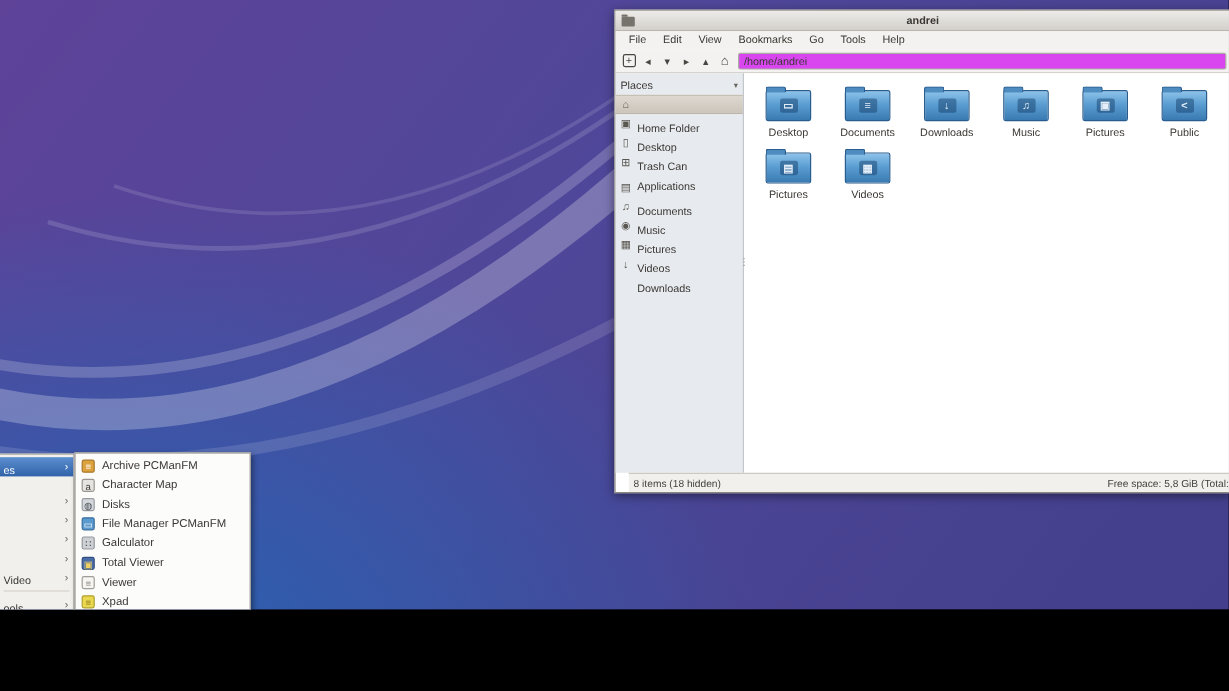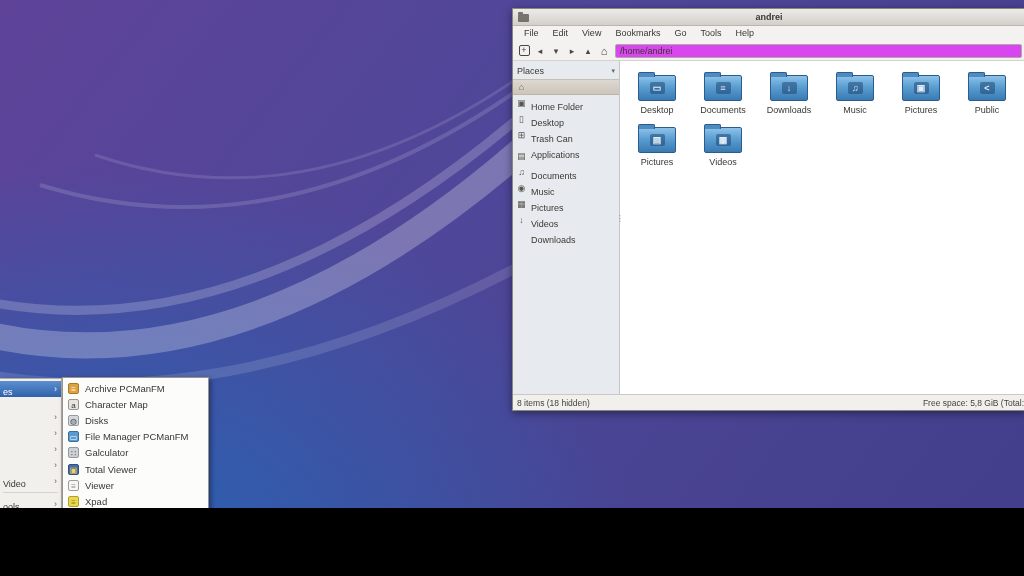--- a/index.html
+++ b/index.html
@@ -67,21 +67,21 @@
   .file { width:66px; height:52px; display:flex; flex-direction:column; align-items:center; cursor:default; }
   .folder { width:38px; height:26px; background:linear-gradient(180deg,#8ec3ea 0%,#5b9ed2 45%,#3a7ab2 100%);
             border:1px solid #2a5c8e; border-radius:2px; position:relative; margin-top:6px;
             display:flex; align-items:center; justify-content:center; }
   .folder::before { content:""; position:absolute; top:-4px; left:-1px; width:15px; height:4px;
             background:#4e8cc0; border:1px solid #2a5c8e; border-bottom:none; border-radius:2px 2px 0 0; }
   .emblem { width:15px; height:12px; background:rgba(22,66,110,.5); border-radius:2px;
             color:#e4eef8; font-size:9px; line-height:12px; text-align:center; font-weight:bold; }
   .flabel { margin-top:4px; font-size:9px; color:#3a3733; }
 
-  .statusbar { position:absolute; bottom:0; left:0; right:0; height:16px; background:#f1f0ed;
+  .statusbar { position:absolute; bottom:0; left:11px; right:0; height:16px; background:#f1f0ed;
             border-top:1px solid #ccc8c2; font-size:8.5px; color:#45423d; }
   .status-left { position:absolute; left:4px; top:3px; white-space:nowrap; }
   .status-right { position:absolute; right:1px; top:3px; white-space:nowrap; }
 
   
   .mainmenu { position:absolute; left:0; top:378px; width:62px; height:180px;
             background:#f1f0ed; border-top:1px solid #b2aea7; border-right:1px solid #b2aea7;
             box-shadow:2px 2px 5px rgba(0,0,0,.35); padding-top:2px; }
   .mm-row { height:16px; display:flex; align-items:flex-end; position:relative; padding-left:3px; }
   .mm-label { font-size:9px; color:#3a3733; white-space:nowrap; overflow:hidden; }

